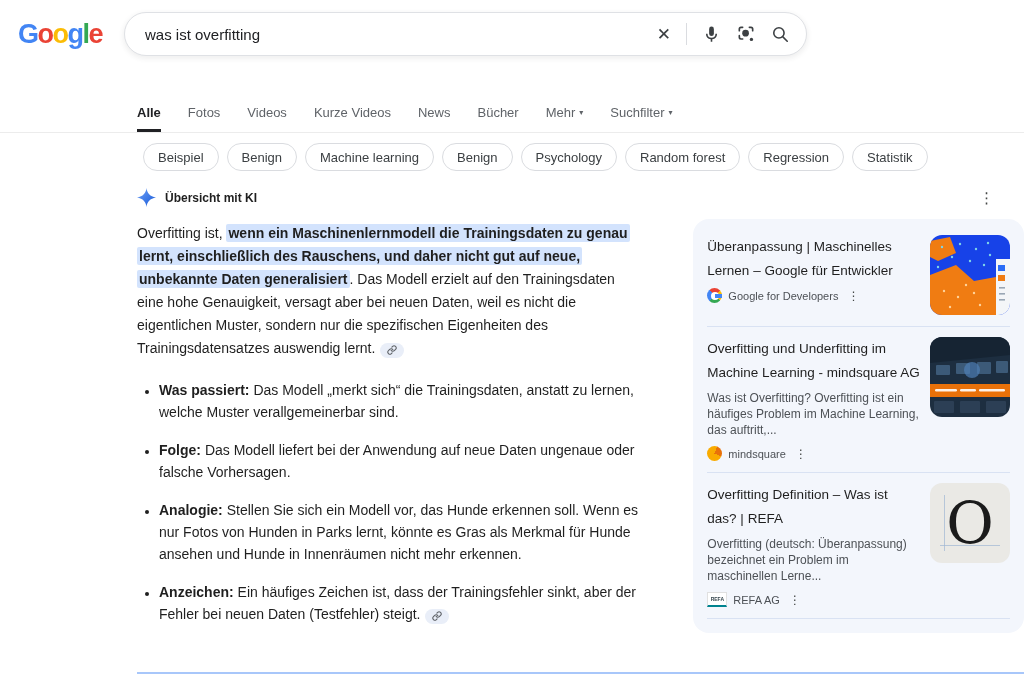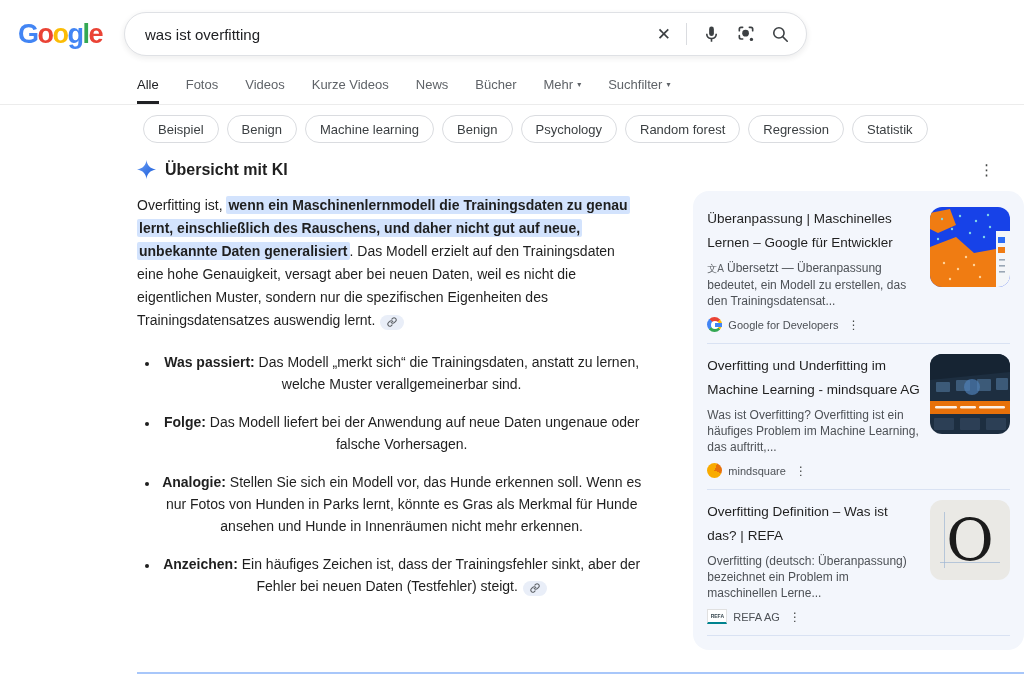--- a/index.html
+++ b/index.html
@@ -16,41 +16,41 @@
              box-shadow:0 2px 5px 1px rgba(64,60,67,.08);}
   .query{flex:1;font-size:15px;color:#202124;}
   .sb-icons{display:flex;align-items:center;gap:15px;}
   .sb-close{font-size:17px;color:#3c4043;line-height:1;cursor:pointer;}
   .sb-divider{width:1px;height:22px;background:#dadce0;}
   .sb-icons svg{display:block;cursor:pointer;}
 
   
   .tabs{display:flex;gap:27px;margin:21px 0 0 137px;font-size:13px;color:#5f6368;align-items:flex-end;}
   .tab{padding-bottom:9px;border-bottom:3px solid transparent;cursor:pointer;display:flex;align-items:center;gap:4px;}
-  .tab.active{color:#202124;font-weight:normal;border-bottom-color:#202124;}
+  .tab.active{color:#202124;font-weight:bold;border-bottom-color:#202124;margin-top:28px;}
   .caret{font-size:8px;color:#5f6368;}
   .hairline{height:1px;background:#ececec;}
 
   
   .chips{display:flex;gap:8px;margin:10px 0 0 143px;}
   .chip{height:26px;padding:0 14px;border:1px solid #dadce0;border-radius:15px;background:#fff;
         display:flex;align-items:center;font-size:13px;color:#3c4043;cursor:pointer;white-space:nowrap;}
 
   
   .aio-head{display:flex;align-items:center;margin:17px 0 0 137px;width:871px;}
-  .aio-label{margin-left:9px;font-size:16px;font-weight:bold;color:#1f1f1f;}
+  .aio-label{margin-left:9px;font-size:12px;font-weight:bold;color:#1f1f1f;}
   .kebab{margin-left:auto;margin-right:14px;color:#444746;font-size:15px;letter-spacing:0;cursor:pointer;line-height:1;}
   .aio-body{display:flex;margin:12px 0 0 137px;align-items:flex-start;gap:41px;}
   .main-col{width:523px;}
   .lead{margin:3px 0 0;font-size:14px;line-height:23px;color:#1f1f1f;}
   .hl{background:#d3e3fd;font-weight:bold;padding:1px 2px;border-radius:2px;
       -webkit-box-decoration-break:clone;box-decoration-break:clone;}
   .linkchip{display:inline-flex;align-items:center;justify-content:center;width:24px;height:15px;
             background:#e9eef8;border-radius:8px;vertical-align:-2px;margin-left:5px;cursor:pointer;}
-  ul.bullets{margin:19px 0 0;padding-left:22px;text-align:center;}
+  ul.bullets{margin:19px 0 0;padding-left:22px;}
   ul.bullets li{font-size:14px;line-height:22px;margin-bottom:16px;color:#1f1f1f;}
   ul.bullets li::marker{color:#1f1f1f;font-size:12px;}
 
   
   .panel{width:312px;margin-left:8px;background:#f3f6fc;border-radius:16px;padding:6px 14px 14px;}
   .card{display:flex;padding:10px 0 11px;}
   .card-text{flex:1;padding-right:10px;min-width:0;}
   .card-title{font-size:13.5px;line-height:24px;color:#1f1f1f;margin:0 0 5px;cursor:pointer;}
   .card-snippet{font-size:12px;line-height:16px;color:#4d5156;margin:0 0 8px;}
   .trico{font-size:10px;color:#5f6368;margin-right:3px;}
@@ -186,21 +186,20 @@
             </span></li>
       </ul>
 
     </div>
 
     <aside class="panel">
 
       <div class="card">
         <div class="card-text">
           <p class="card-title">Überanpassung | Maschinelles Lernen – Google für Entwickler</p>
-          <p class="card-snippet"><span class="trico">文A</span><span>Übersetzt</span><span> — Überanpassung bedeutet, ein Modell zu erstellen, das den Trainingsdatensat...</span></p>
           <div class="card-src">
             <span class="gfav"></span>
             <span>Google for Developers</span>
             <span class="src-kebab">⋮</span>
           </div>
         </div>
         <div class="thumb">
           <svg width="80" height="80" viewBox="0 0 80 80">
             <rect width="80" height="80" fill="#1742e8"></rect>
             <polygon points="0,6 20,2 26,18 8,26 0,22" fill="#f07c12"></polygon>

